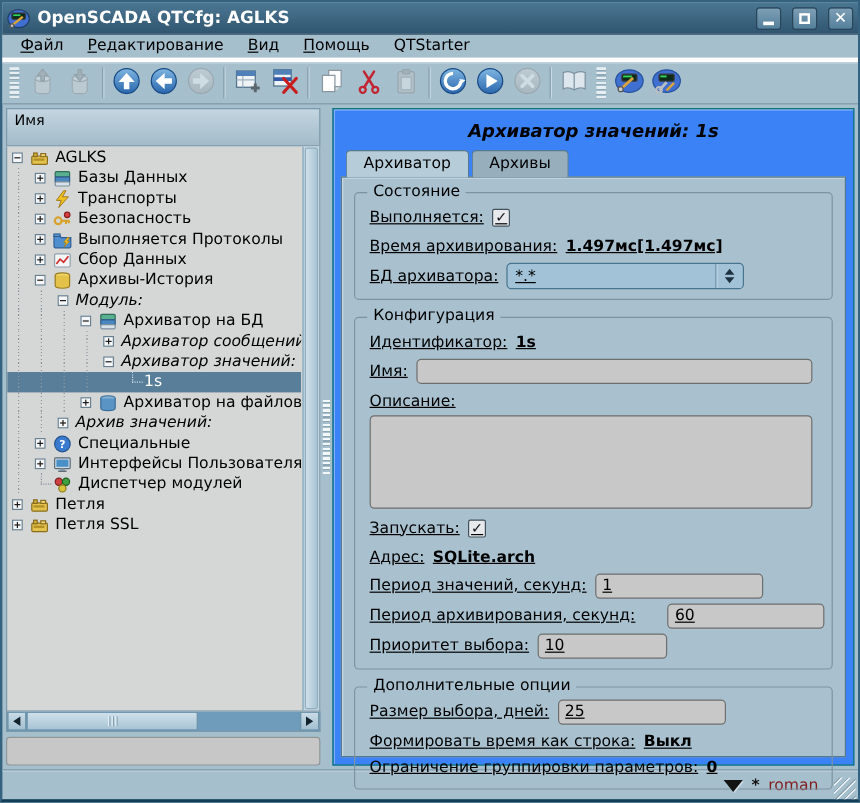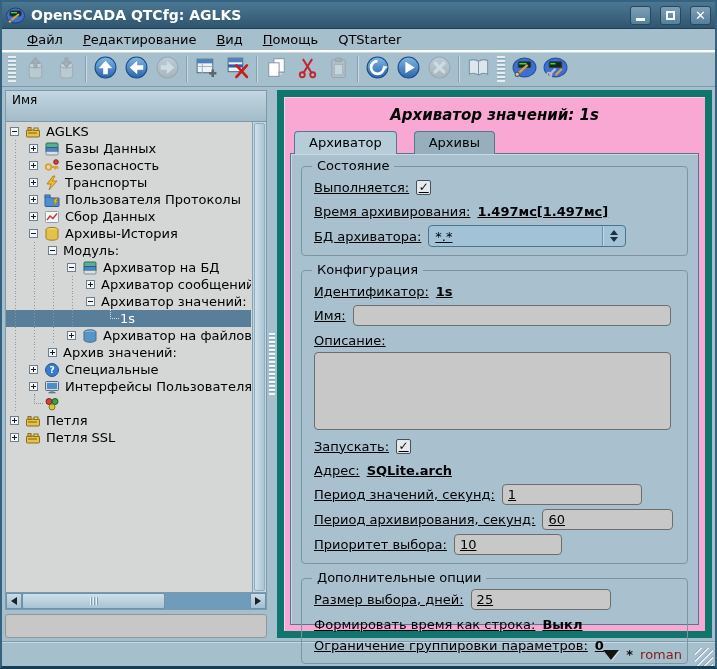--- a/index.html
+++ b/index.html
@@ -15,22 +15,22 @@
     padding:0 4px; gap:6px; border-bottom:1px solid #1d3f55; }
   .title-icon{ width:19px; height:19px; flex:none; }
   .title-text{ color:#fff; font-weight:bold; font-size:14px; flex:1; white-space:nowrap; overflow:hidden; }
   .winbtn{ width:21px; height:19px; border:1px solid #29465a; border-radius:3px;
     background:linear-gradient(#7e9fb5,#54809c); display:flex; align-items:center; justify-content:center; margin-left:3px; }
   .glyph-min{ width:9px; height:3px; background:#fff; margin-top:8px; }
   .glyph-max{ width:9px; height:9px; border:2px solid #fff; }
   .glyph-close{ color:#fff; font-weight:bold; font-size:13px; line-height:13px; }
 
   
-  .menubar{ height:23px; display:flex; align-items:center; padding:0 16px; gap:2px;
-    background:#a6bfcd; border-bottom:2px solid #ffffff; }
+  .menubar{ height:23px; display:flex; align-items:center; padding:0 6px; gap:2px;
+    background:#a6bfcd; border-bottom:4px solid #ffffff; }
   .menu-item{ padding:2px 9px; white-space:nowrap; }
   .menu-item u{ text-decoration:underline; }
 
   
   .toolbar{ height:35px; display:flex; align-items:center; padding:0 3px; gap:1px;
     background:#a6bfcd; border-bottom:1px solid #7e9aaa; box-shadow:0 1px 0 #c6d8e2 inset; }
   .tb-handle{ width:8px; height:26px; margin:0 3px;
     background-image:repeating-linear-gradient(#e6eef2 0 2px, #8fa8b6 2px 3px, transparent 3px 4px); }
   .tb-sep{ width:1px; height:26px; background:#85a0b0; box-shadow:1px 0 0 #c9dae4; margin:0 3px; }
   .tb-btn{ width:30px; height:30px; display:flex; align-items:center; justify-content:center; border-radius:3px; }
@@ -54,21 +54,21 @@
   .expander{ position:absolute; left:4px; top:4px; width:9px; height:9px; background:#f4f6f7;
     border:1px solid #68808f; }
   .expander::before{ content:''; position:absolute; left:1px; right:1px; top:3px; height:1px; background:#1a1a1a; }
   .expander.plus::after{ content:''; position:absolute; top:1px; bottom:1px; left:3px; width:1px; background:#1a1a1a; }
   .leafcon::before{ content:''; position:absolute; left:9px; top:-1px; width:8px; height:9px;
     border-left:1px dotted #8b969d; border-bottom:1px dotted #8b969d; }
   .trow.sel .leafcon::before{ border-color:#cfdde6; }
   .ticon{ width:18px; height:16px; flex:none; margin-right:3px; display:inline-flex; align-items:center; }
   .ticon svg{ width:16px; height:16px; }
   .tlabel{ font-size:13px; }
-  .tlabel.it{ }
+  .tlabel.it{ font-style:italic; }
 
   .vscroll{ position:absolute; top:0; bottom:0; right:0; width:14px; background:#c2d6e2;
     border-left:1px solid #84a4b6; }
   .vthumb{ position:absolute; left:1px; right:1px; top:1px; bottom:1px; border-radius:2px;
     background:linear-gradient(90deg,#cfe0ea,#abc6d5); border:1px solid #8fafc1; }
   .hscroll{ height:17px; margin-top:0; border:1px solid #7d9aac; border-top:none; background:#6f9cba;
     display:flex; align-items:stretch; }
   .harrow{ width:16px; background:linear-gradient(#c9dbe6,#a3bfd0); border:1px solid #6d94ab;
     display:flex; align-items:center; justify-content:center; flex:none; }
   .tri-left{ width:0; height:0; border-top:4px solid transparent; border-bottom:4px solid transparent; border-right:6px solid #14222c; }
@@ -78,24 +78,24 @@
   .hthumb i{ display:block; width:1px; height:8px; background:#e8f1f6; box-shadow:1px 0 0 #7e9cae; }
   .hgroove{ flex:1; }
   .tree-infobox{ height:24px; margin-top:4px; background:#c7c7c7; border:1px solid #8f9799; border-radius:3px; }
 
   
   .splitter{ width:10px; flex:none; display:flex; align-items:center; justify-content:center; }
   .split-grip{ width:6px; height:62px;
     background-image:repeating-linear-gradient(#f2f7fa 0 2px, #8aa5b4 2px 3px, transparent 3px 4px); }
 
   
-  .rpanel{ flex:1; border:7px solid #0f766e; box-shadow:inset 1px 1px 0 rgba(255,255,255,.45);
-    background:#f9a8d4; display:flex; flex-direction:column; padding:4px 6px 6px 6px; min-width:0; }
+  .rpanel{ flex:1; border:1px solid #0f766e; box-shadow:inset 1px 1px 0 rgba(255,255,255,.45);
+    background:#3b82f6; display:flex; flex-direction:column; padding:4px 6px 6px 6px; min-width:0; }
   .rtitle{ text-align:center; font-weight:bold; font-style:italic; font-size:15px; margin:5px 0 7px 0; }
-  .tabs{ display:flex; gap:17px; margin:0 0 -1px 4px; position:relative; z-index:2; }
+  .tabs{ display:flex; gap:2px; margin:0 0 -1px 4px; position:relative; z-index:2; }
   .tab{ padding:3px 14px 3px 14px; font-size:13px; border:1px solid #54798f; border-bottom:none;
     border-radius:4px 4px 0 0; background:#97aebc; }
   .tab.active{ background:#b6ccd8; padding-bottom:4px; }
   .tabframe{ flex:1; border:1px solid #54798f; background:#a9c1cf; box-shadow:inset 1px 1px 0 rgba(255,255,255,.4);
     padding:8px 6px 6px 6px; display:flex; flex-direction:column; min-height:0; }
 
   .group{ border:1px solid #7e94a1; border-radius:4px; margin:4px 4px 10px 4px; padding:6px 4px 4px 4px; position:relative;text-decoration:underline; }
   .group-title{ position:absolute; top:-9px; left:10px; background:#a9c1cf; padding:0 5px; font-size:13px; }
   .frow{ display:flex; align-items:center; margin:4px 8px; min-height:20px; }
   .frow .lbl{ margin-right:7px; white-space:nowrap; }
@@ -109,21 +109,21 @@
     display:flex; align-items:center; overflow:hidden; }
   .combo-text{ flex:1; padding:0 6px; font-size:13px; }
   .combo-div{ width:1px; align-self:stretch; background:#6e94aa; box-shadow:1px 0 0 #c3d8e3; }
   .combo-arrows{ width:22px; display:flex; flex-direction:column; align-items:center; justify-content:center; gap:2px; }
   .arr-up{ width:0; height:0; border-left:4px solid transparent; border-right:4px solid transparent; border-bottom:5px solid #1d3140; }
   .arr-down{ width:0; height:0; border-left:4px solid transparent; border-right:4px solid transparent; border-top:5px solid #1d3140; }
 
   input.tfield{ height:21px; background:#c8c8c8; border:1px solid #6e6e6e; border-radius:4px;
     font-family:"DejaVu Sans",sans-serif; font-size:13px; padding:0 5px; color:#000; }
   .w-flex{ flex:1; min-width:0; margin-right:4px; }
-  .w140{ width:140px; } .w112{ width:131px; } .w110{ width:108px; }
+  .w140{ width:140px; } .w112{ width:131px;margin-left:20px; } .w110{ width:108px; }
   textarea.tarea{ display:block; margin:2px 12px 6px 8px; width:calc(100% - 20px); height:78px; resize:none;
     background:#c8c8c8; border:1px solid #6e6e6e; border-radius:4px; font-family:"DejaVu Sans",sans-serif; font-size:13px; }
 
   
   .statusbar{ height:25px; border-top:1px solid #7f9bab; box-shadow:0 1px 0 #c6d8e2 inset;
     display:flex; align-items:center; justify-content:flex-end; gap:7px; padding:0 2px 0 8px; }
   .status-tri{ width:0; height:0; border-left:8px solid transparent; border-right:8px solid transparent;
     border-top:10px solid #141414; filter:drop-shadow(1px 1px 0 #cfdde6); margin-bottom:-2px; }
   .status-mod{ color:#101010; font-weight:bold; }
   .status-user{ color:#7f1d1d; }
@@ -360,52 +360,52 @@
               </span>
               <span class="tlabel">Базы Данных</span>
             </div>
             <div class="trow">
               <span class="tcell guide"></span>
               <span class="tcell">
                 <span class="expander plus"></span>
               </span>
               <span class="ticon">
                 <svg viewBox="0 0 16 16">
+                  <path d="M9 1 3 9h4l-2 6 8-9H8l3-5z" fill="#f0c020" stroke="#a07818" stroke-width=".8"></path>
+                </svg>
+              </span>
+              <span class="tlabel">Транспорты</span>
+            </div>
+            <div class="trow">
+              <span class="tcell guide"></span>
+              <span class="tcell">
+                <span class="expander plus"></span>
+              </span>
+              <span class="ticon">
+                <svg viewBox="0 0 16 16">
                   <circle cx="4.5" cy="9" r="2.8" fill="none" stroke="#d8a32c" stroke-width="1.8"></circle>
                   <path d="M7 9h7M11 9v2.6M13.5 9v2" stroke="#d8a32c" stroke-width="1.8"></path>
                   <circle cx="12" cy="4" r="2.3" fill="#d64040" stroke="#8c1f1f"></circle>
                 </svg>
               </span>
               <span class="tlabel">Безопасность</span>
             </div>
             <div class="trow">
               <span class="tcell guide"></span>
               <span class="tcell">
                 <span class="expander plus"></span>
               </span>
               <span class="ticon">
                 <svg viewBox="0 0 16 16">
-                  <path d="M9 1 3 9h4l-2 6 8-9H8l3-5z" fill="#f0c020" stroke="#a07818" stroke-width=".8"></path>
-                </svg>
-              </span>
-              <span class="tlabel">Транспорты</span>
-            </div>
-            <div class="trow">
-              <span class="tcell guide"></span>
-              <span class="tcell">
-                <span class="expander plus"></span>
-              </span>
-              <span class="ticon">
-                <svg viewBox="0 0 16 16">
                   <path d="M1 4.5h5l1 1.5h8v7.5a1 1 0 0 1-1 1H2a1 1 0 0 1-1-1z" fill="#4f8fd0" stroke="#2c5e96"></path>
                   <rect x="1" y="3" width="5" height="2" fill="#6ba5dc" stroke="#2c5e96"></rect>
                   <path d="M12 6 9 10h2l-1.5 4 4.5-5h-2l2-3z" fill="#f0c020" stroke="#a07818" stroke-width=".6"></path>
                 </svg>
               </span>
-              <span class="tlabel">Пользователя Протоколы</span>
+              <span class="tlabel">Выполняется Протоколы</span>
             </div>
             <div class="trow">
               <span class="tcell guide"></span>
               <span class="tcell">
                 <span class="expander plus"></span>
               </span>
               <span class="ticon">
                 <svg viewBox="0 0 16 16">
                   <rect x="1.5" y="2.5" width="13" height="11" rx="1" fill="#f4f6f8" stroke="#90a0ac"></rect>
                   <path d="M3 11 6 7l3 2.5L13 4.5" fill="none" stroke="#d03030" stroke-width="1.4"></path>
@@ -533,20 +533,21 @@
             <div class="trow">
               <span class="tcell guide"></span>
               <span class="tcell leafcon"></span>
               <span class="ticon">
                 <svg viewBox="0 0 16 16">
                   <circle cx="5" cy="5.5" r="3" fill="#d04040" stroke="#7e2020"></circle>
                   <circle cx="11" cy="5.5" r="3" fill="#3ea03e" stroke="#1f5e1f"></circle>
                   <circle cx="8" cy="11" r="3" fill="#d8c33c" stroke="#8a7a1a"></circle>
                 </svg>
               </span>
+              <span class="tlabel">Диспетчер модулей</span>
             </div>
             <div class="trow">
               <span class="tcell">
                 <span class="expander plus"></span>
               </span>
               <span class="ticon">
                 <svg viewBox="0 0 16 16">
                   <rect x="1.5" y="6" width="13" height="7" rx="1" fill="#e3c24d" stroke="#8a6d1f"></rect>
                   <rect x="3" y="3.5" width="3" height="3" fill="#d4b039" stroke="#8a6d1f"></rect>
                   <rect x="9" y="4" width="4" height="2.5" fill="#efd977" stroke="#8a6d1f"></rect>

